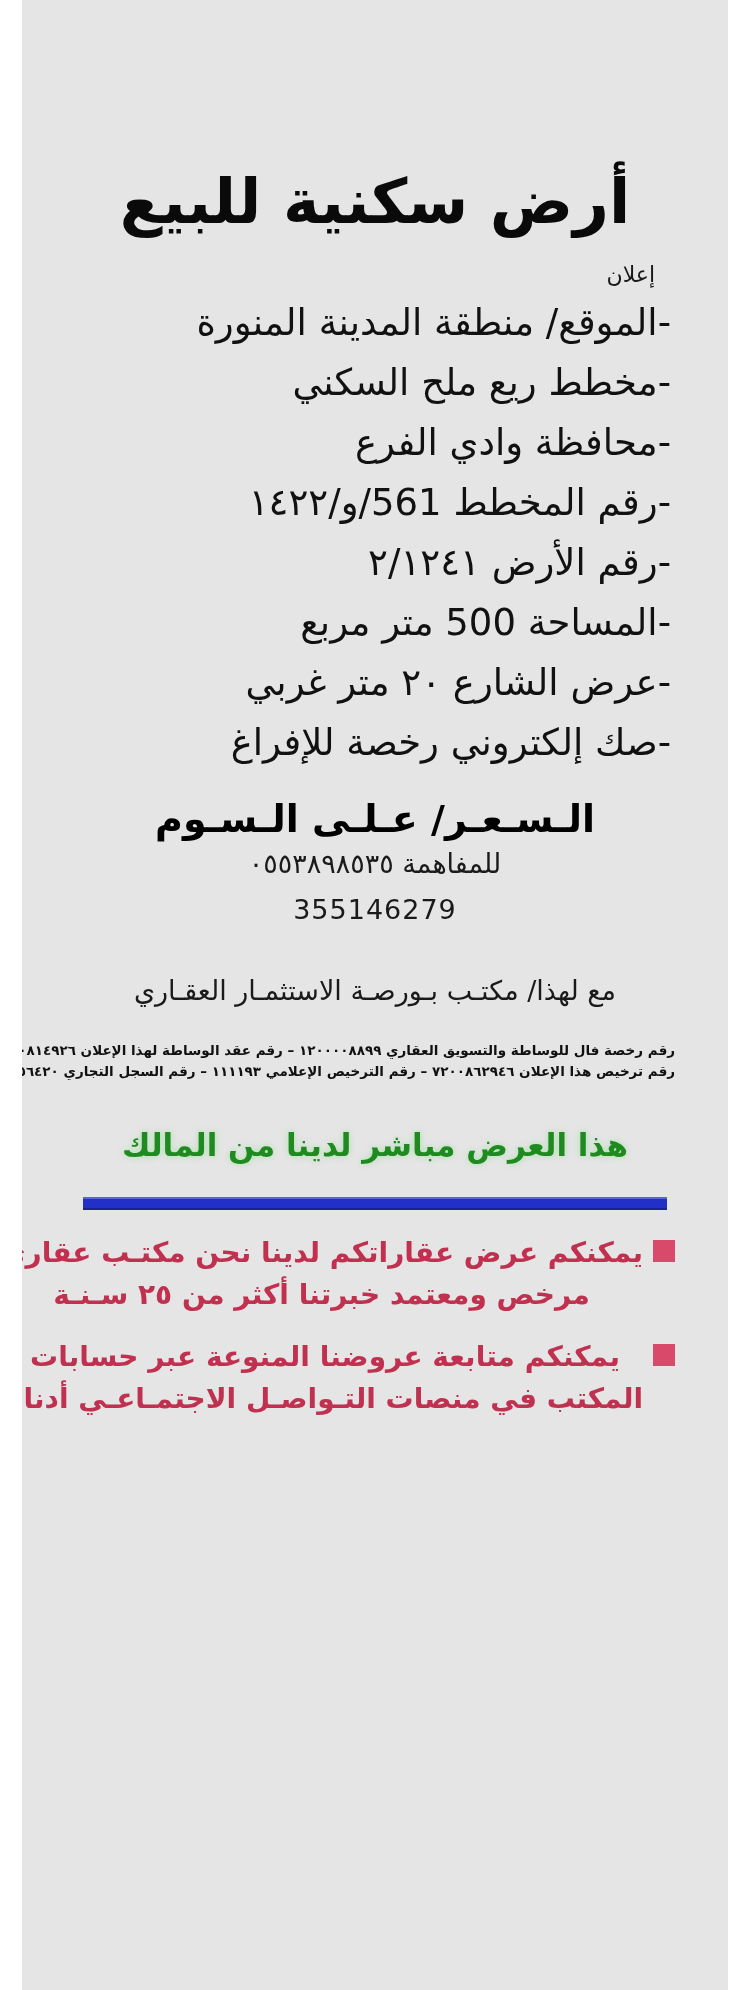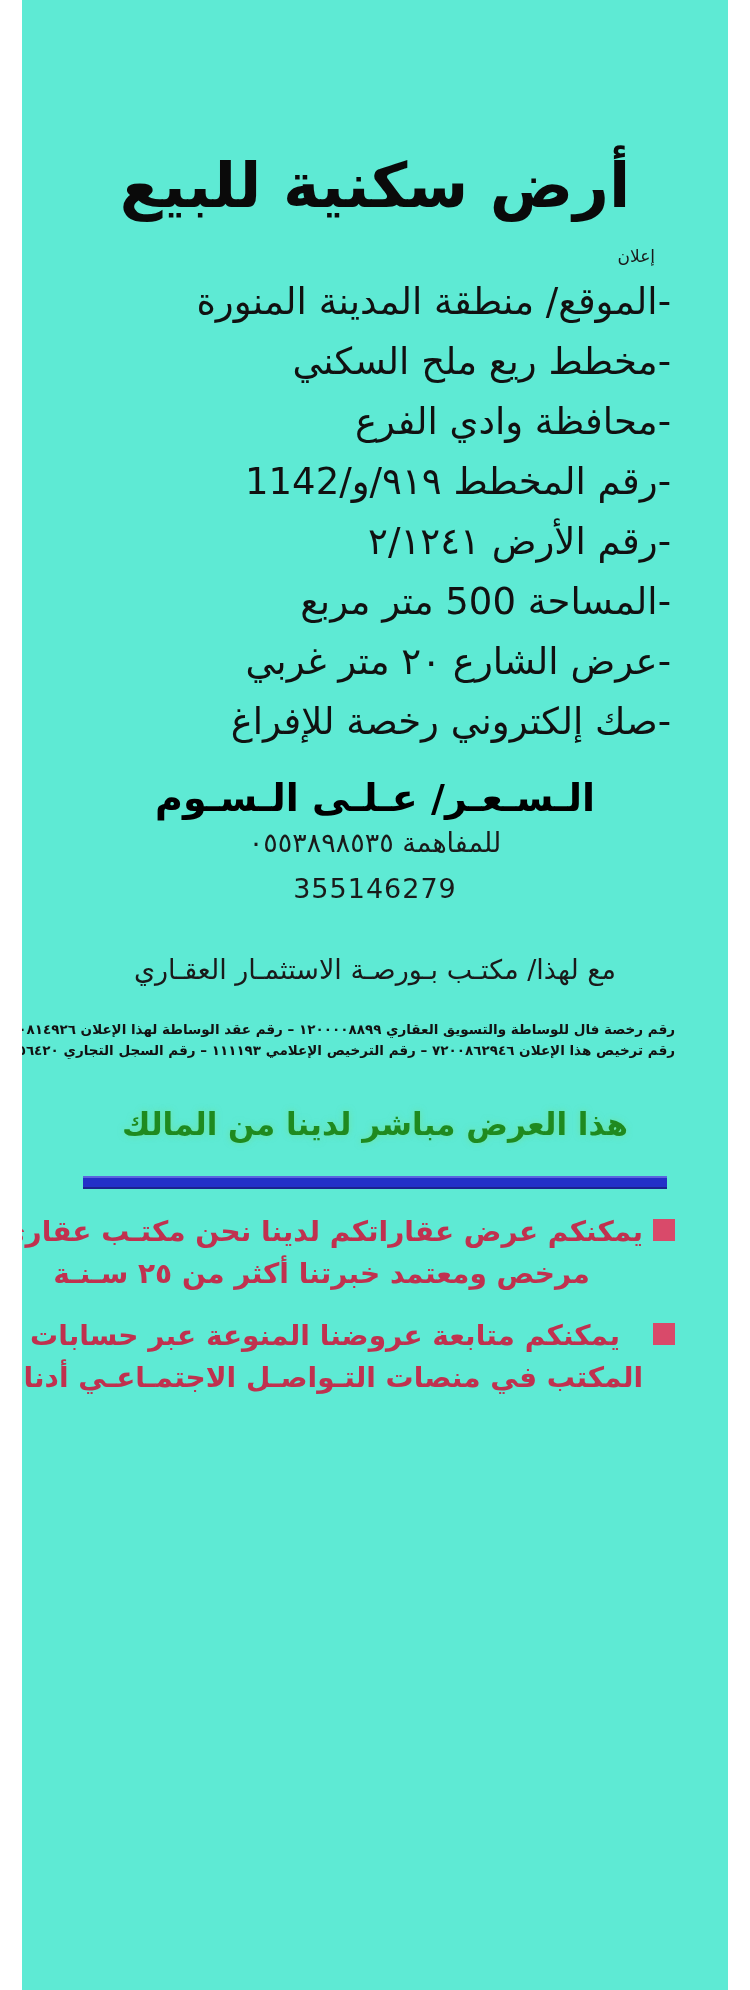--- a/index.html
+++ b/index.html
@@ -12,22 +12,22 @@
     min-height: 1990px;
     font-family: "Liberation Sans", sans-serif;
     color: #111111;
     position: relative;
     overflow: hidden;
   }
   .page {
     width: 750px;
     min-height: 1990px;
     box-sizing: border-box;
-    padding: 0 75px;
-    background: #5eead4;
+    padding: 16px 75px;
+    background: #e5e5e5;
     position: relative;
   }
   
   .page:before, .page:after {
     content: "";
     position: absolute;
     top: 0;
     bottom: 0;
     width: 22px;
     background: #ffffff;
@@ -43,21 +43,21 @@
     font-size: 62px;
     line-height: 1.15;
     text-align: center;
     letter-spacing: 0px;
     color: #0a0a0a;
     margin: 0 0 10px 0;
   }
 
   .small-label {
     font-family: "DejaVu Sans", sans-serif;
-    font-size: 17px;
+    font-size: 22px;
     text-align: right;
     color: #1a1a1a;
     margin: 25px 20px 6px 0;
     direction: rtl;
   }
 
   .bullets {
     list-style: none;
     margin: 0;
     padding: 0;
@@ -178,21 +178,21 @@
   <div class="spacer-top"></div>
 
   <h1 class="headline">أرض سكنية للبيع</h1>
 
   <div class="small-label">إعلان</div>
 
   <ul class="bullets">
     <li>-الموقع/ منطقة المدينة المنورة</li>
     <li>-مخطط ريع ملح السكني</li>
     <li>-محافظة وادي الفرع</li>
-    <li>-رقم المخطط ٩١٩/و/1142</li>
+    <li>-رقم المخطط 561/و/١٤٢٢</li>
     <li>-رقم الأرض ٢/١٢٤١</li>
     <li>-المساحة 500 متر مربع</li>
     <li>-عرض الشارع ٢٠ متر غربي</li>
     <li>-صك إلكتروني رخصة للإفراغ</li>
   </ul>
 
   <div class="price-line">الـسـعـر/ عـلـى الـسـوم</div>
 
   <div class="contact-block">
     <div class="contact-line">للمفاهمة ٠٥٥٣٨٩٨٥٣٥</div>

